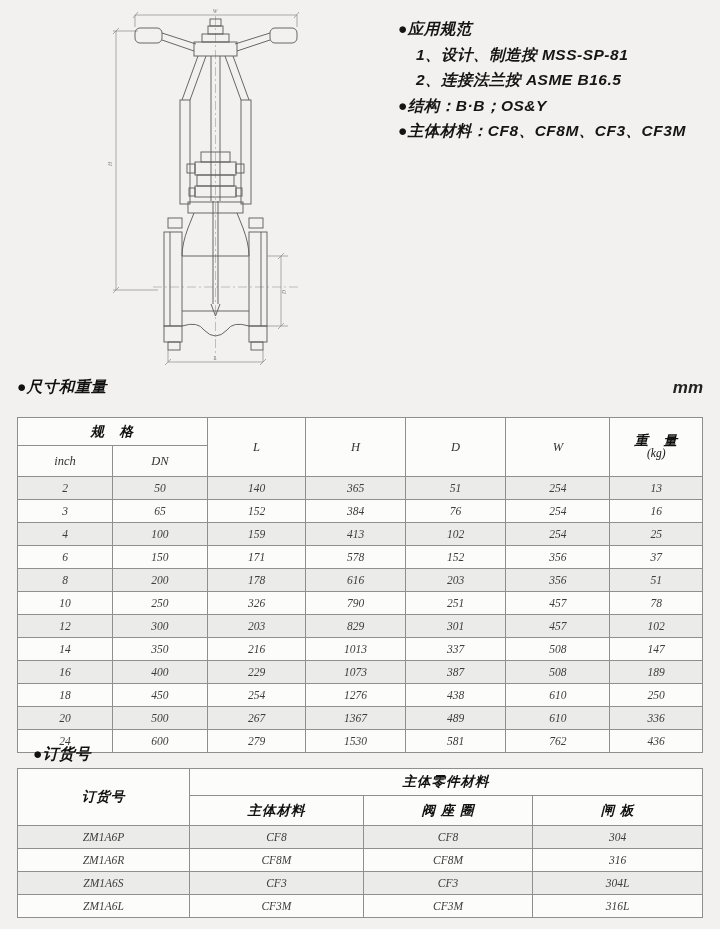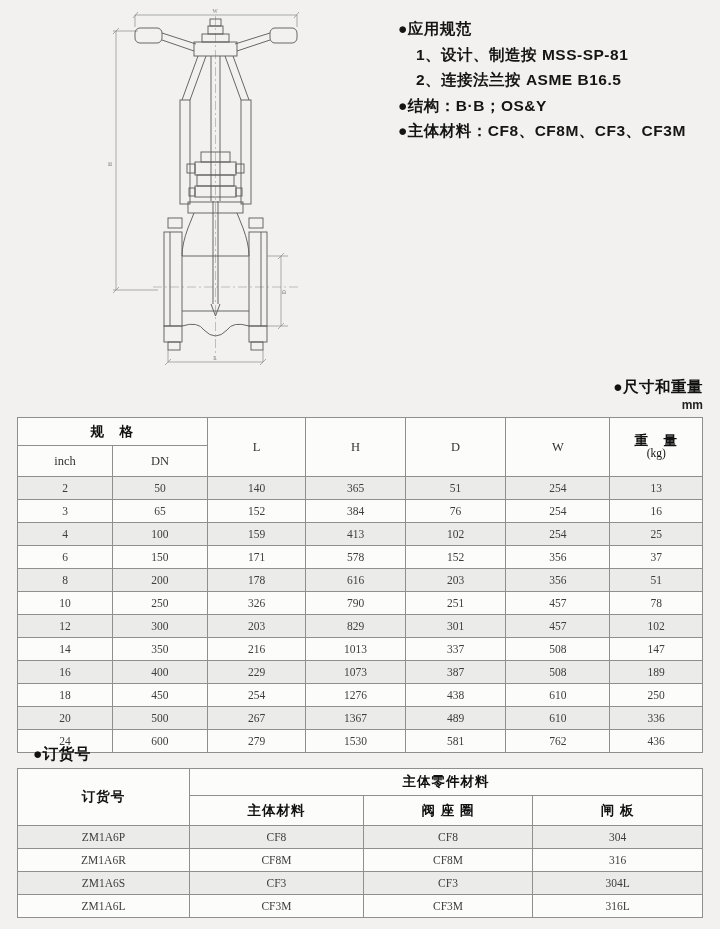--- a/index.html
+++ b/index.html
@@ -3,21 +3,21 @@
 <meta charset="utf-8">
 <style>
   html,body{margin:0;padding:0;}
   body{
     width:720px;height:929px;
     background:#f2f1ef;
     font-family:"Liberation Sans", sans-serif;
     color:#1a1a1a;
     overflow:hidden;
   }
-  .page{position:relative;width:720px;height:929px;}
+  .page{position:relative;width:720px;height:929px;font-style:italic;}
 
   
   .specs{
     position:absolute;left:398px;top:16px;width:318px;
     font-weight:bold;font-size:15.5px;line-height:25.5px;
     color:#151515;letter-spacing:.5px;
   }
   .spec-item{padding-left:18px;}
 
   
@@ -27,21 +27,21 @@
   .oline{stroke:#5f5f5f;stroke-width:.95;fill:none;}
   .cline{stroke:#9a9a9a;stroke-width:.6;fill:none;stroke-dasharray:9 3 2 3;}
   .dimtxt{font-family:"Liberation Serif",serif;font-size:5.5px;fill:#7d7d7d;}
 
   
   .section-title-row{
     position:absolute;left:17px;width:686px;
     display:flex;justify-content:space-between;align-items:flex-end;
   }
   .section-title{font-weight:bold;font-size:15.5px;color:#111;letter-spacing:.5px;}
-  .unit-label{font-weight:bold;font-size:12px;color:#222;}
+  .unit-label{font-weight:bold;font-size:17px;color:#222;}
 
   
   table{
     border-collapse:collapse;table-layout:fixed;
     position:absolute;left:17px;width:686px;
     background:#fcfcfb;
   }
   th,td{
     border:1px solid #8f8f8f;
     text-align:center;vertical-align:middle;
@@ -176,21 +176,21 @@
   </div>
 
   <div class="specs">
     <div>●应用规范</div>
     <div class="spec-item">1、设计、制造按 MSS-SP-81</div>
     <div class="spec-item">2、连接法兰按 ASME B16.5</div>
     <div>●结构：B·B；OS&amp;Y</div>
     <div>●主体材料：CF8、CF8M、CF3、CF3M</div>
   </div>
 
-  <div class="section-title-row" style="top:377px;flex-direction:column;">
+  <div class="section-title-row" style="top:377px;">
     <span class="section-title">●尺寸和重量</span>
     <span class="unit-label">mm</span>
   </div>
 
   <table class="dims-table" style="top:401px;margin-top:16px;">
     <colgroup>
       <col style="width:13.9%">
         <col style="width:13.8%">
         <col style="width:14.4%">
       <col style="width:14.5%">

